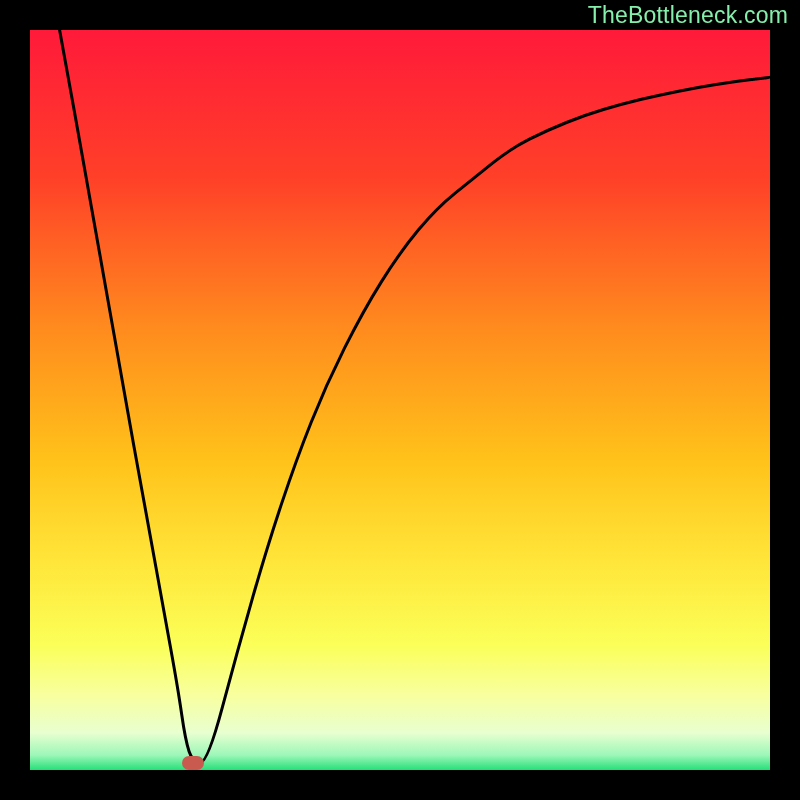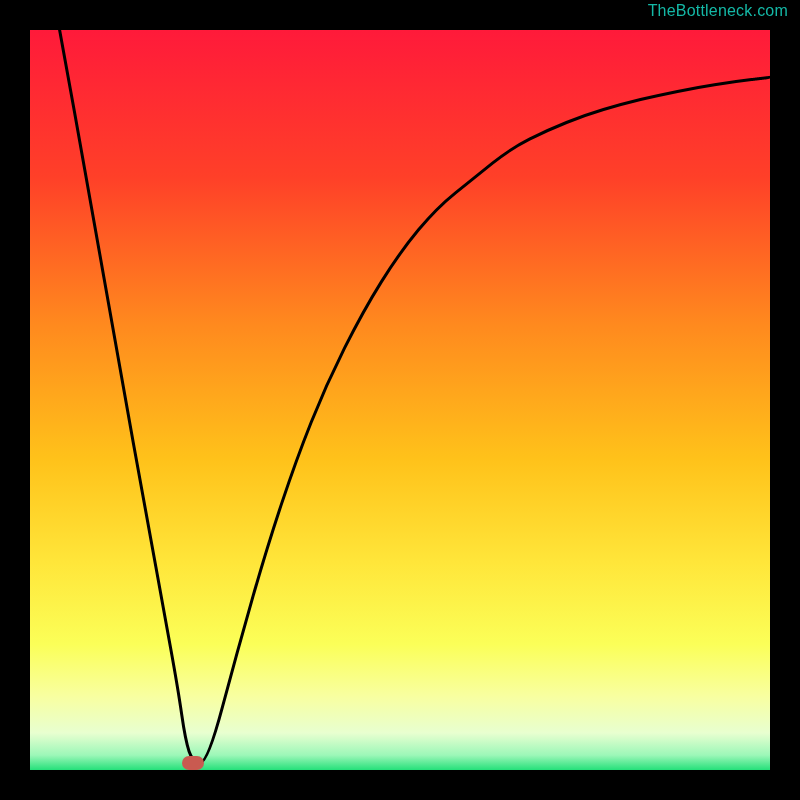--- a/index.html
+++ b/index.html
@@ -14,22 +14,22 @@
   .frame {
     position: relative;
     width: 800px;
     height: 800px;
     background: #000;
   }
   .watermark {
     position: absolute;
     top: 2px;
     right: 12px;
-    color: #14b8a6;
-    font-size: 16px;
+    color: #86efac;
+    font-size: 23px;
     font-weight: 400;
     letter-spacing: 0.2px;
     z-index: 5;
   }
   .plot-area {
     position: absolute;
     left: 30px;
     top: 30px;
     width: 740px;
     height: 740px;

